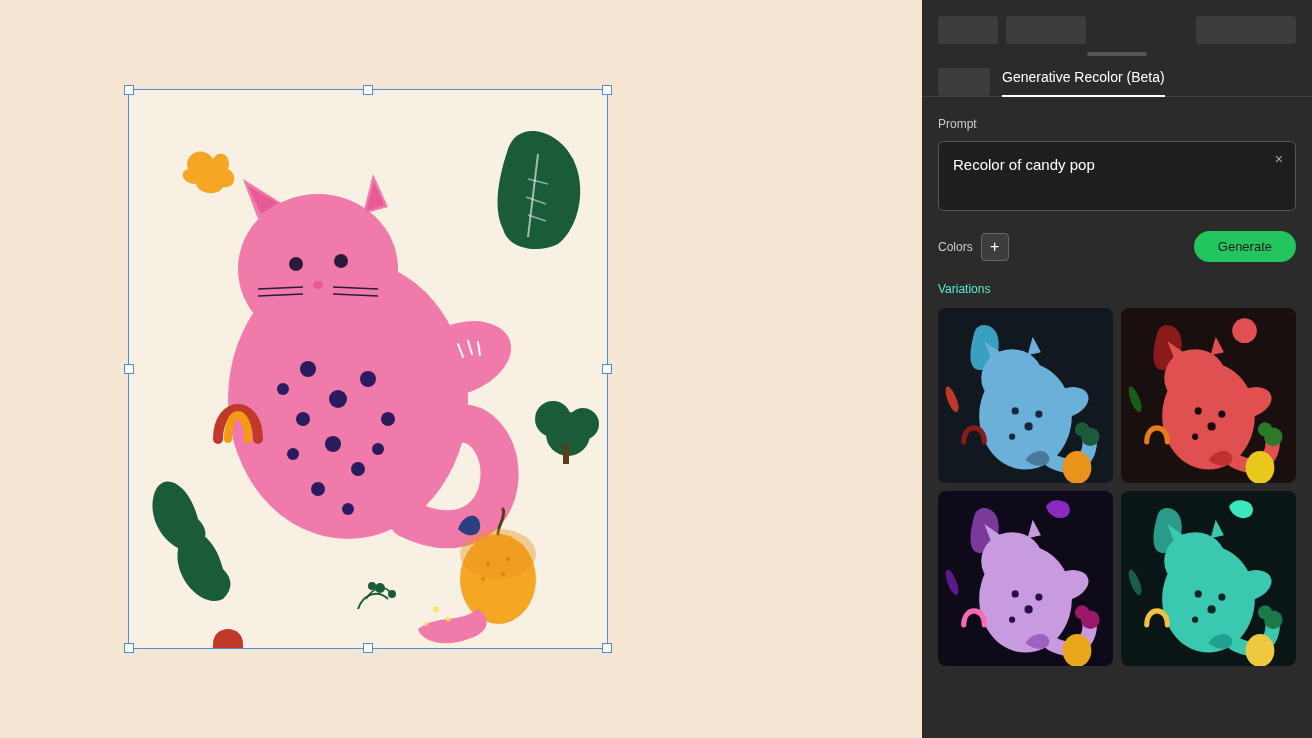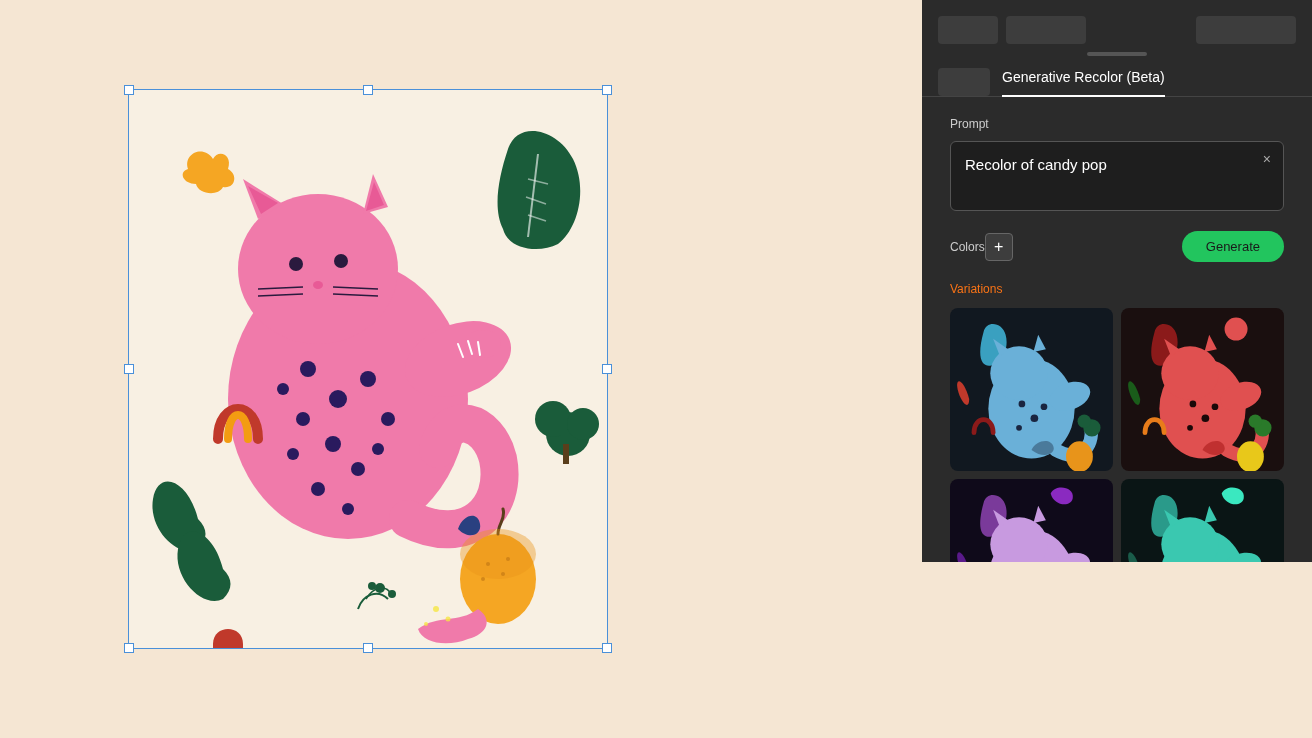--- a/index.html
+++ b/index.html
@@ -60,21 +60,21 @@
       width: 100%;
       height: 100%;
     }
 
     
     .panel {
       position: absolute;
       right: 0;
       top: 0;
       width: 390px;
-      height: 562px;
+      height: 738px;
       background-color: #2b2b2b;
       display: flex;
       flex-direction: column;
     }
 
     .panel-header {
       display: flex;
       align-items: center;
       padding: 16px 16px 0 16px;
       gap: 8px;
@@ -132,21 +132,21 @@
       color: #ffffff;
       font-size: 14px;
       font-weight: 400;
       padding-bottom: 10px;
       border-bottom: 2px solid #ffffff;
       position: relative;
       bottom: -1px;
     }
 
     .panel-body {
-      padding: 20px 28px;
+      padding: 20px 16px;
       flex: 1;
       overflow-y: auto;
     }
 
     .section-label {
       color: #cccccc;
       font-size: 12px;
       margin-bottom: 10px;
       font-weight: 400;
     }
@@ -206,21 +206,21 @@
       color: #1a1a1a;
       border: none;
       border-radius: 20px;
       padding: 8px 24px;
       font-size: 13px;
       font-weight: 500;
       cursor: pointer;
     }
 
     .variations-label {
-      color: #f97316;
+      color: #5eead4;
       font-size: 12px;
       margin-bottom: 12px;
       font-weight: 400;
     }
 
     .variations-grid {
       display: grid;
       grid-template-columns: 1fr 1fr;
       gap: 8px;
     }
@@ -367,21 +367,21 @@
 
   <div class="panel-body">
 
     <div class="section-label">Prompt</div>
     <div class="prompt-area">
       <span class="prompt-text">Recolor of candy pop</span>
       <button class="prompt-clear">×</button>
     </div>
 
     <div class="colors-row">
-      <div style="display:flex; align-items:center; ">
+      <div style="display:flex; align-items:center; gap:8px;">
         <span class="section-label" style="margin:0;">Colors</span>
         <button class="add-color-btn">+</button>
       </div>
       <button class="generate-btn">Generate</button>
     </div>
 
     <div class="variations-label">Variations</div>
     <div class="variations-grid">
 
       <div class="variation-card">

